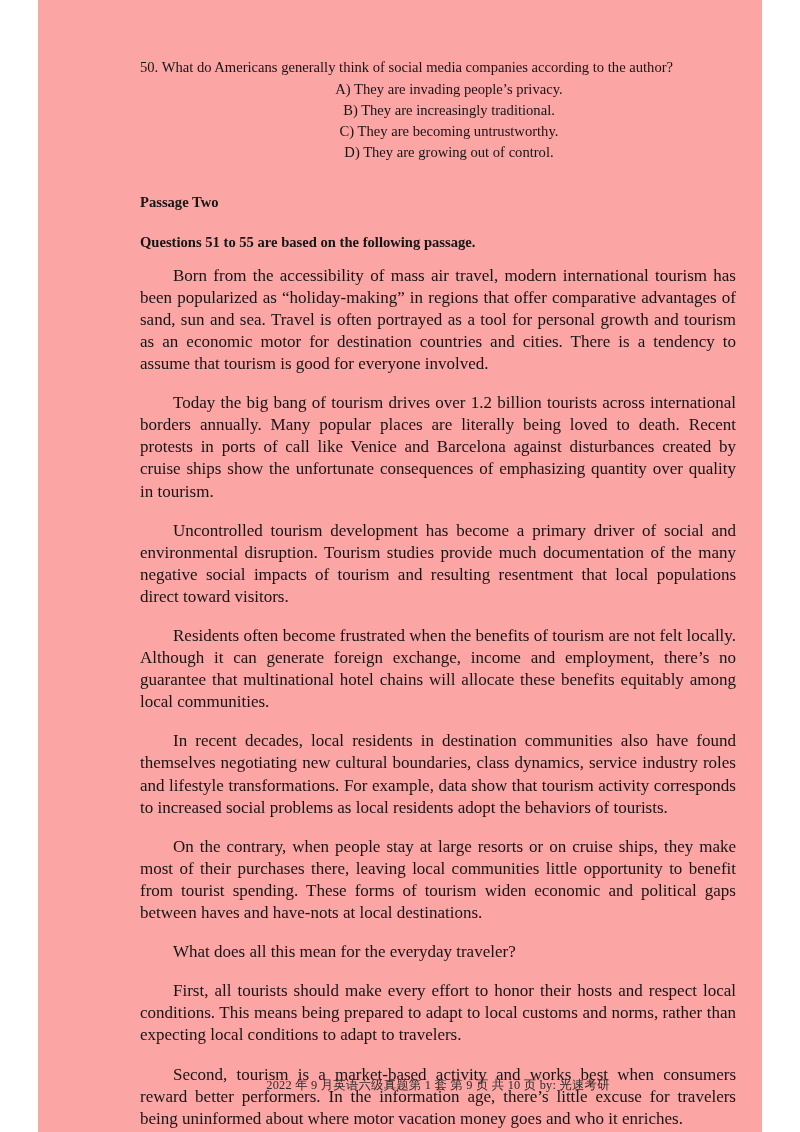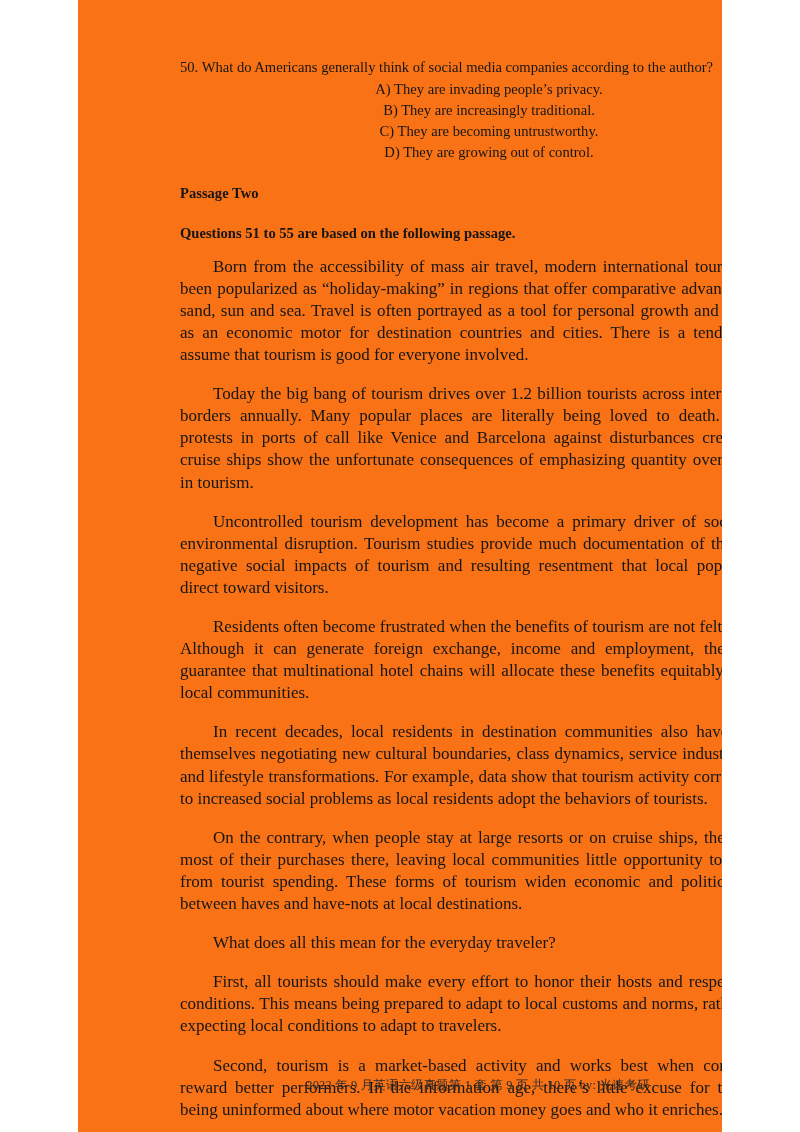--- a/index.html
+++ b/index.html
@@ -2,23 +2,23 @@
 <html><head>
 <meta charset="utf-8">
 <style>
   html, body {
     margin: 0;
     padding: 0;
     background: #ffffff;
   }
   .page {
     position: relative;
-    width: 644px;
+    width: 724px;
     height: 1132px;
-    background: #f97316;
+    background: #fca5a5;
     margin: 0 auto;
     overflow: hidden;
     font-family: "Liberation Serif", "DejaVu Serif", serif;
     color: #151515;
   }
   .content {
     position: absolute;
     left: 102px;
     top: 57px;
     width: 596px;
@@ -39,21 +39,21 @@
     font-size: 14.6px;
     line-height: 21.3px;
     padding-left: 22px;
     white-space: nowrap;
     text-align: center;
   }
   .section-head {
     font-size: 14.6px;
     line-height: 21px;
     font-weight: bold;
-    margin-top: 19px;
+    margin-top: 28px;
   }
   .section-head.second {
     margin-top: 19px;
   }
   .para {
     font-size: 17px;
     line-height: 22.1px;
     text-align: justify;
     text-justify: inter-word;
     text-indent: 33px;

